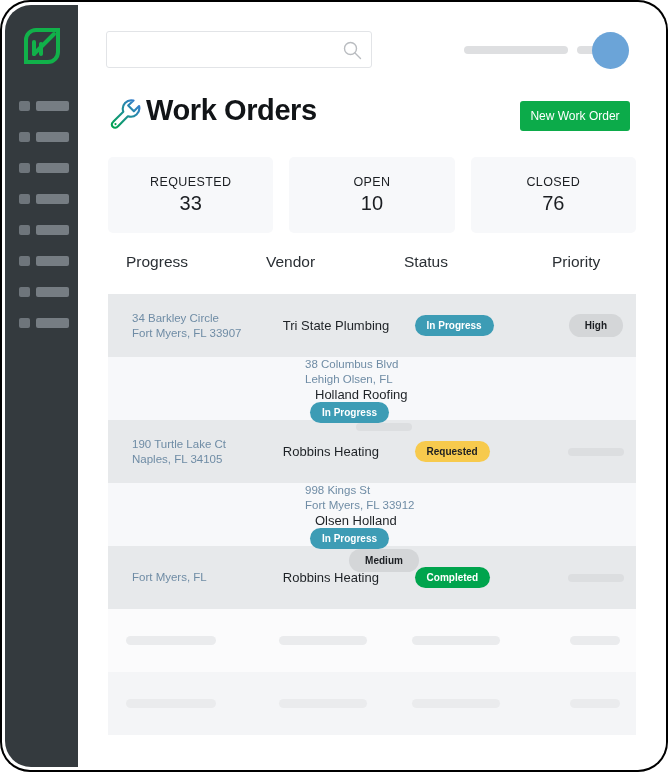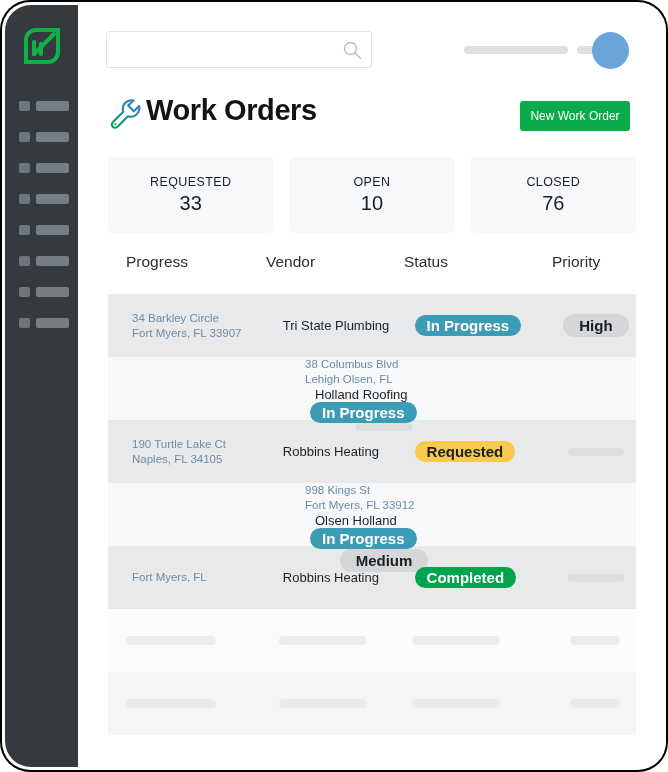--- a/index.html
+++ b/index.html
@@ -231,21 +231,21 @@
     width: 138px;
     font-size: 13px;
     color: #1e2226;
   }
   .cell-status { width: 148px; }
   .cell-priority { width: 84px; display: flex; justify-content: center; }
 
   .badge {
     display: inline-block;
     border-radius: 11px;
-    font-size: 15px;
+    font-size: 10px;
     font-weight: bold;
     padding: 4px 12px;
     line-height: 13px;
   }
   .badge-inprogress { background: #3d9cb5; color: #ffffff; }
   .badge-requested  { background: #f7ca4d; color: #1b1e22; }
   .badge-completed  { background: #00a44d; color: #ffffff; }
   .badge-priority   { background: #d4d6d8; color: #1b1e22; padding: 5px 16px; border-radius: 12px; }
 
   .ph-bar {

